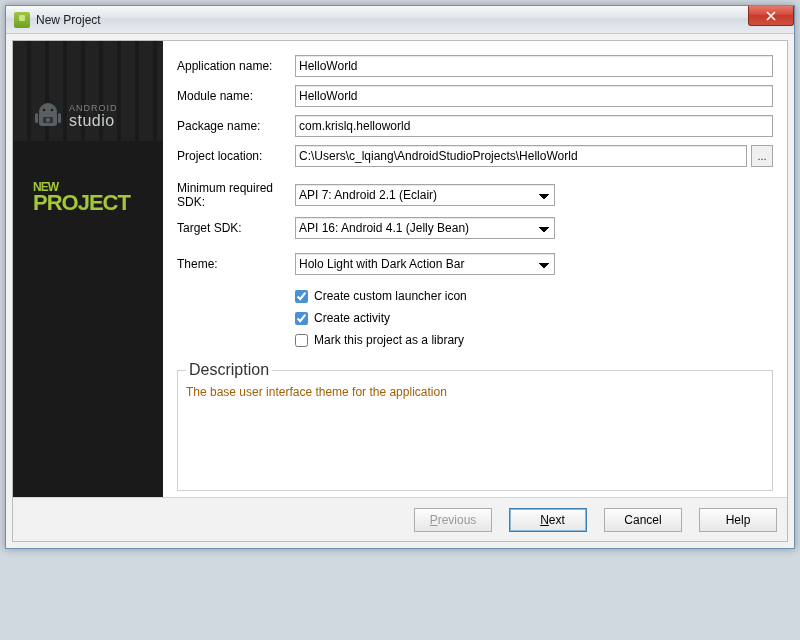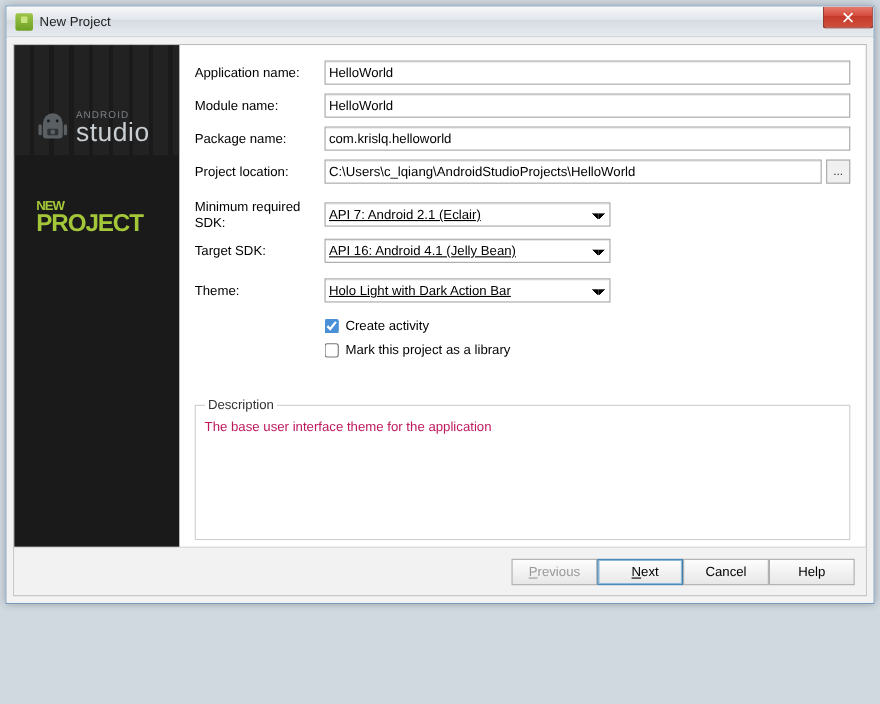--- a/index.html
+++ b/index.html
@@ -18,44 +18,44 @@
 .inner { position:absolute; top:6px; left:6px; right:6px; bottom:6px; border:1px solid #bcbcbc; background:#fff; display:flex; flex-direction:column; }
 .body { flex:1; display:flex; min-height:0; }
 
 .sidebar { width:150px; background:#1a1a1a; position:relative; overflow:hidden; }
 .stripes { position:absolute; top:0; left:0; right:0; height:100px; background:
   repeating-linear-gradient(90deg,#2a2a2a 0 14px,#1a1a1a 14px 18px); opacity:0.5;}
 .logo { position:absolute; top:58px; left:20px; display:flex; align-items:center; gap:6px;}
 .logo .bug{ width:30px; height:34px; }
 .logo .txt { color:#9aa1a6; line-height:1;}
 .logo .txt small{ font-size:9px; letter-spacing:1px; color:#7a8085; display:block;}
-.logo .txt b{ font-size:24px; font-weight:300; color:#c9ced2; letter-spacing:0.5px;text-align:right;}
+.logo .txt b{ font-size:16px; font-weight:300; color:#c9ced2; letter-spacing:0.5px;text-align:right;}
 .bigtxt { position:absolute; top:141px; left:20px; font-family:Arial,sans-serif; font-weight:900; color:#a4c639; font-size:26px; line-height:0.95; letter-spacing:-1px;}
 .bigtxt div:last-child{ font-size:22px; }
 
 .main { flex:1; padding:14px 14px 6px 14px; display:flex; flex-direction:column; min-width:0; }
 .form-row { display:flex; align-items:center; margin-bottom:8px; }
 .form-row label { width:118px; color:#000; }
 .form-row select { width:260px; }
 input[type=text], select { border:1px solid #a6a6a6; padding:2px 3px; height:22px; background:#fff; font-size:12px; box-shadow:inset 0 1px 0 #e8e8e8; }
 input[type=text] { flex:1; }
 .loc-row input { flex:1; }
 .loc-btn { width:22px; height:22px; margin-left:4px; border:1px solid #a6a6a6; background:#f0f0f0; display:inline-flex; align-items:center; justify-content:center; font-size:11px; color:#333;}
 select { appearance:none; background:#fff; position:relative; padding-right:18px;
   background-image: linear-gradient(45deg,transparent 46%,#000 46%),linear-gradient(-45deg,transparent 46%,#000 46%);
-  background-size:6px 5px,6px 5px; background-position: right 10px top 9px, right 4px top 9px; background-repeat:no-repeat;text-decoration:underline;}
+  background-size:6px 5px,6px 5px; background-position: right 10px top 9px, right 4px top 9px; background-repeat:no-repeat;}
 .chk-row { margin-left:118px; display:flex; align-items:center; margin-bottom:8px; }
 .chk-row input { margin-right:6px; width:13px; height:13px; accent-color:#4a90d9; }
 .spacer8{height:6px;}
 
 .desc-group { border:1px solid #cfcfcf; margin-top:auto; padding:6px 8px 8px 8px; height:130px; position:relative; }
-.desc-group legend { padding:0 3px; color:#333; font-size:12px;}
-.desc-text{ color:#be185d; }
+.desc-group legend { padding:0 3px; color:#333; font-size:16px;}
+.desc-text{ color:#a16207; }
 
-.footer { height:44px; border-top:1px solid #d6d6d6; display:flex; align-items:center; justify-content:flex-end; gap:0; padding:0 10px; background:#f2f2f2;}
+.footer { height:44px; border-top:1px solid #d6d6d6; display:flex; align-items:center; justify-content:flex-end; gap:17px; padding:0 10px; background:#f2f2f2;}
 .btn { min-width:78px; height:24px; border:1px solid #adadad; background:linear-gradient(#fdfdfd,#e7e7e7); color:#000; display:inline-flex; align-items:center; justify-content:center; padding:0 10px; }
 .btn u{ text-decoration:underline; }
 .btn.disabled { color:#9a9a9a; }
 .btn.default { border:1px solid #3c7fb1; box-shadow:0 0 0 1px #8db9d9 inset;padding-left:19px; }
 </style>
 </head>
 <body>
 
 <div class="window">
   <div class="titlebar">
@@ -125,20 +125,24 @@
             <select><option>API 16: Android 4.1 (Jelly Bean)</option></select>
           </div>
           <div class="spacer8"></div>
           <div class="form-row">
             <label>Theme:</label>
             <select><option>Holo Light with Dark Action Bar</option></select>
           </div>
           <div class="spacer8"></div>
           <div class="chk-row">
             <input type="checkbox" checked="" style="">
+            <span>Create custom launcher icon</span>
+          </div>
+          <div class="chk-row">
+            <input type="checkbox" checked="" style="">
             <span>Create activity</span>
           </div>
           <div class="chk-row">
             <input type="checkbox" style="">
             <span>Mark this project as a library</span>
           </div>
 
           <fieldset class="desc-group">
             <legend>Description</legend>
             <div class="desc-text">The base user interface theme for the application</div>

